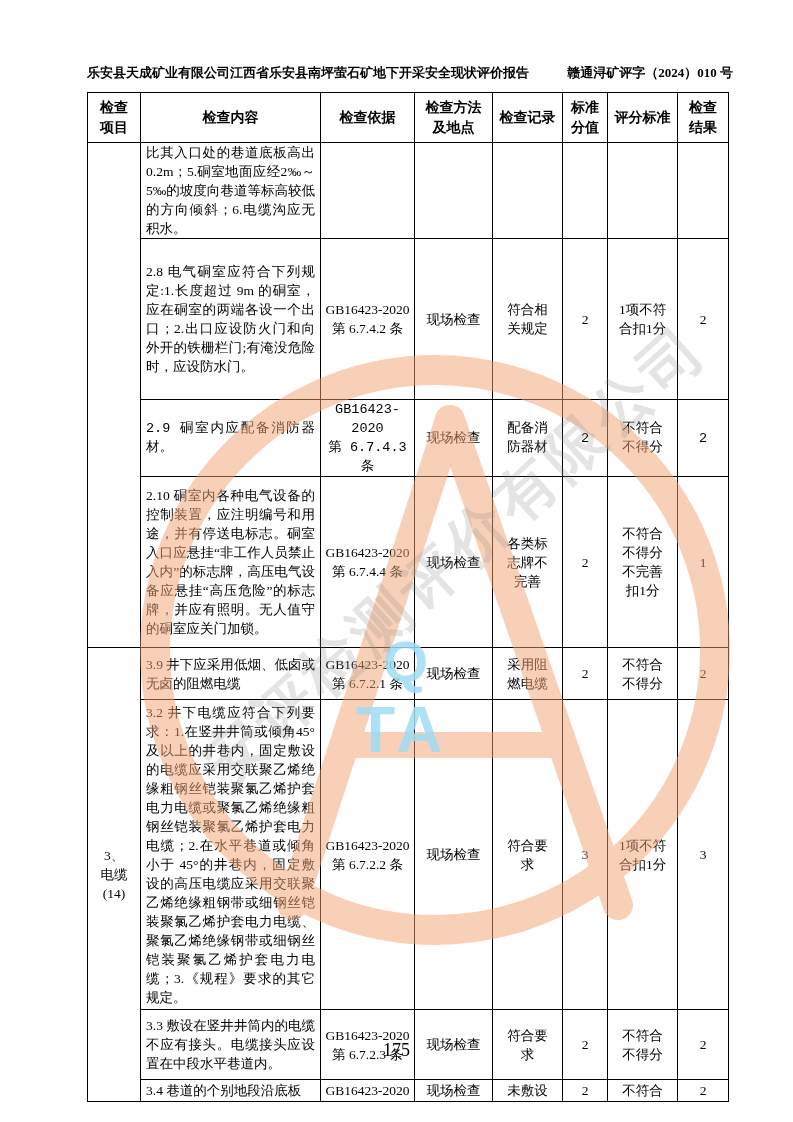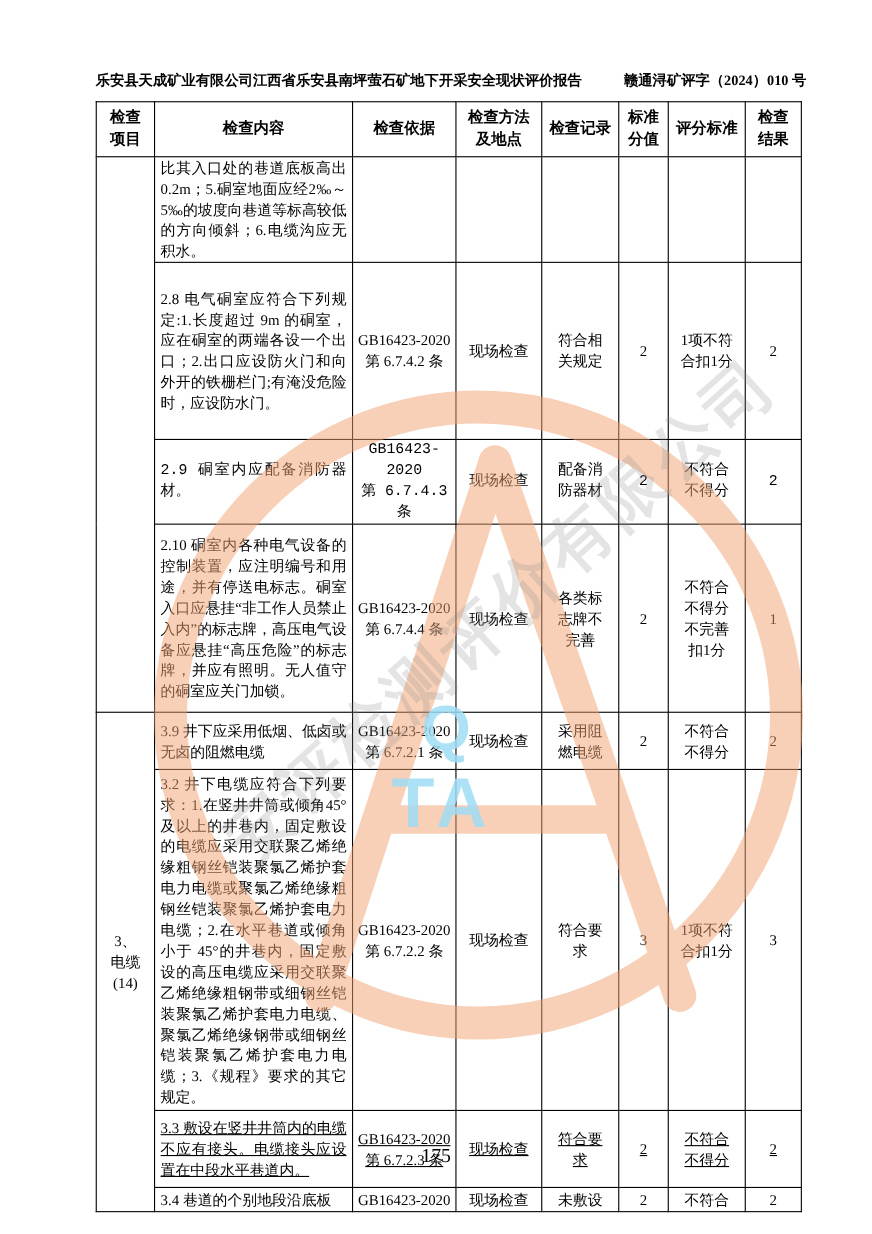--- a/index.html
+++ b/index.html
@@ -27,21 +27,21 @@
   .check-table th{font-weight:bold;font-size:14px;line-height:20px;}
   .check-table td.content{text-align:justify;padding:0 5px;}
   .pre{white-space:pre-line;}
   tr.h-head{height:50px;}
   tr.h-r0{height:92px;margin-top:41px;}
   tr.h-r1{height:161px;}
   tr.h-r2{height:42px;font-family:Liberation Mono, monospace;}
   tr.h-r3{height:171px;}
   tr.h-r4{height:52px;}
   tr.h-r5{height:310px;}
-  tr.h-r6{height:70px;text-decoration:underline;}
+  tr.h-r6{height:70px;}
   tr.h-r7{height:22px;}
   .page-footer{
     position:absolute;top:1040px;left:0;width:793px;
     text-align:center;font-size:18px;
   }
   .watermark{
     position:absolute;top:0;left:0;width:793px;height:1122px;
     z-index:2;pointer-events:none;
   }
 </style>

